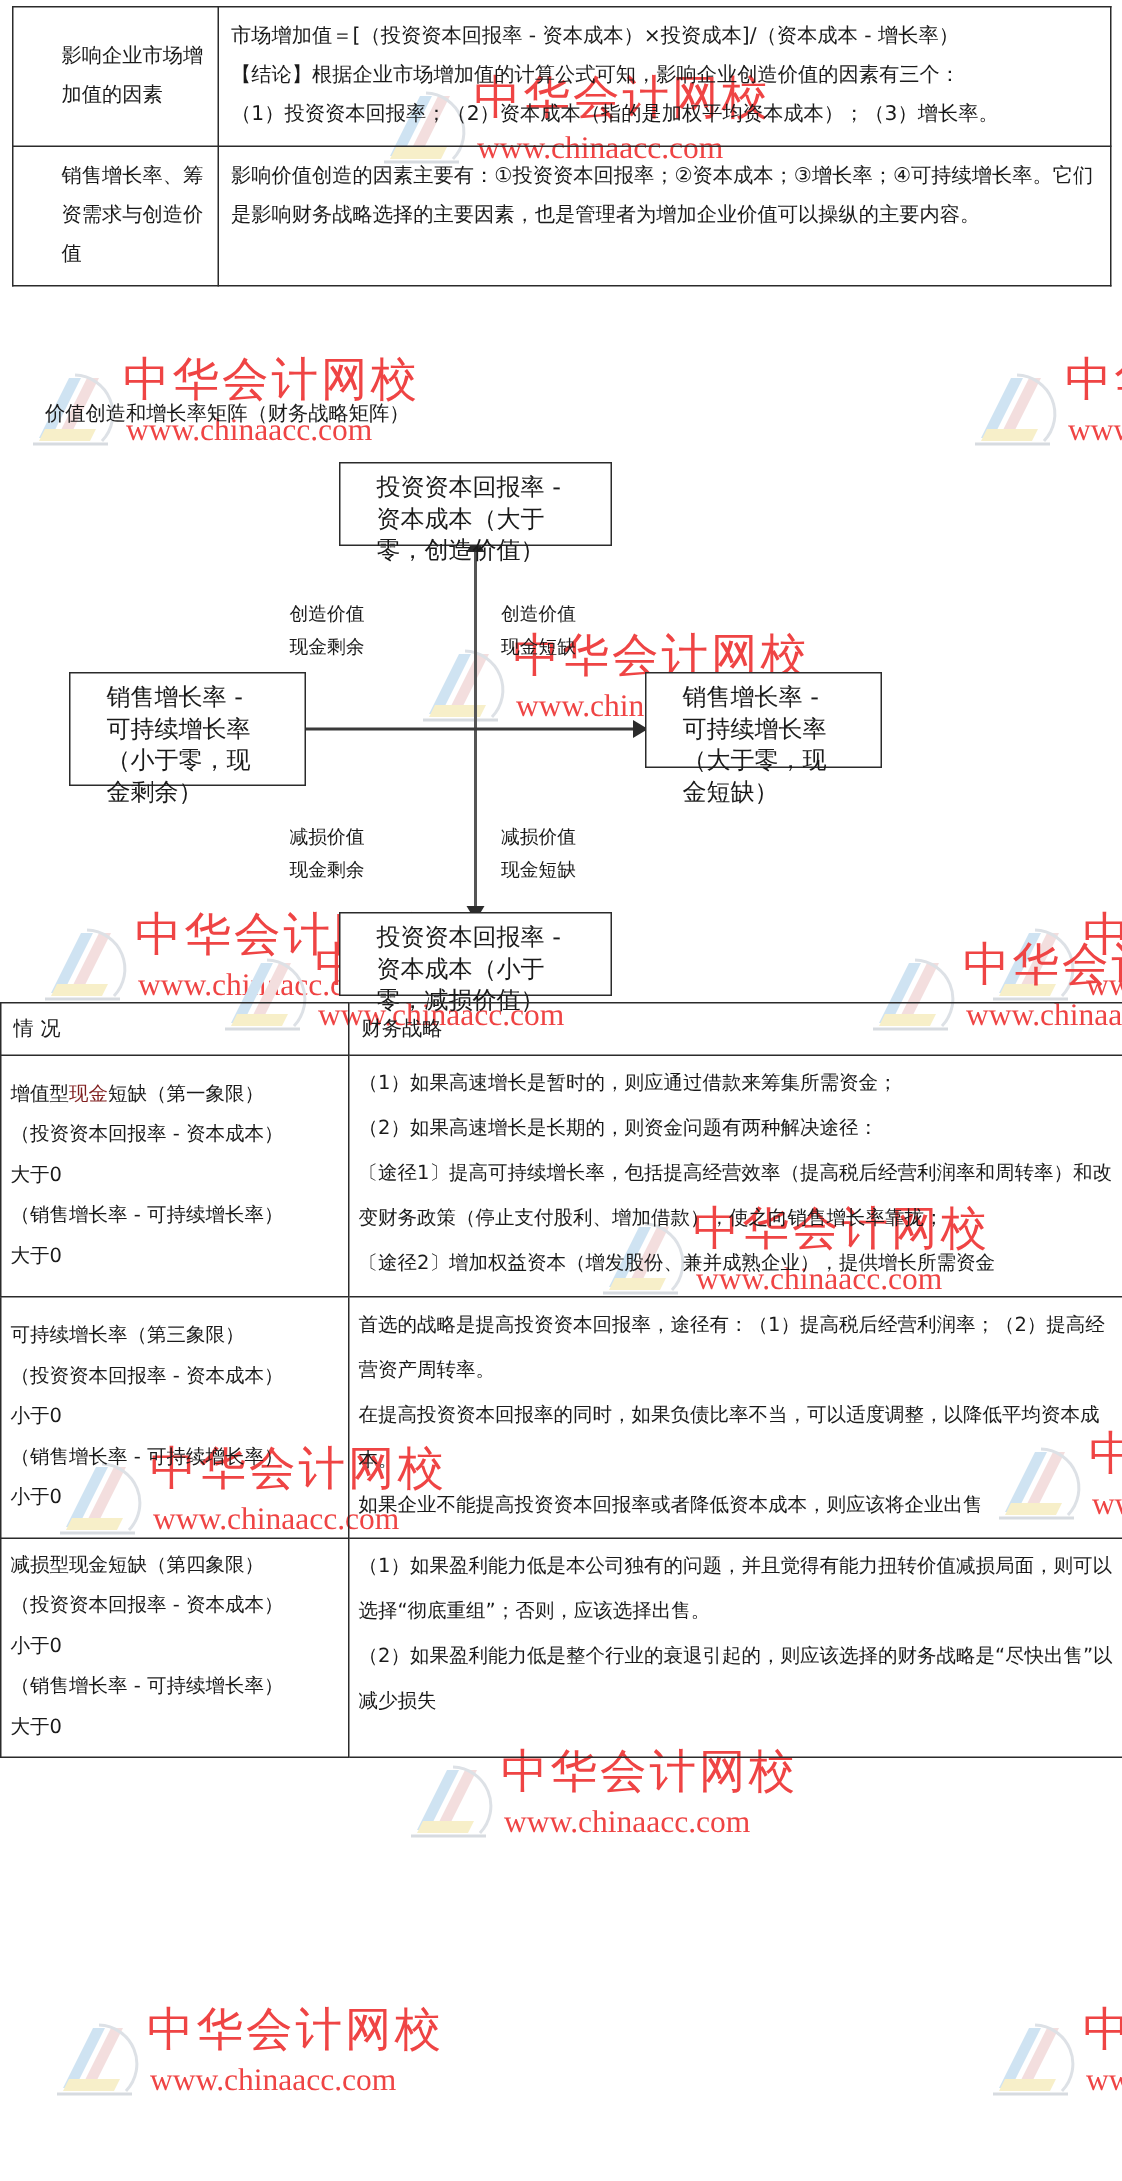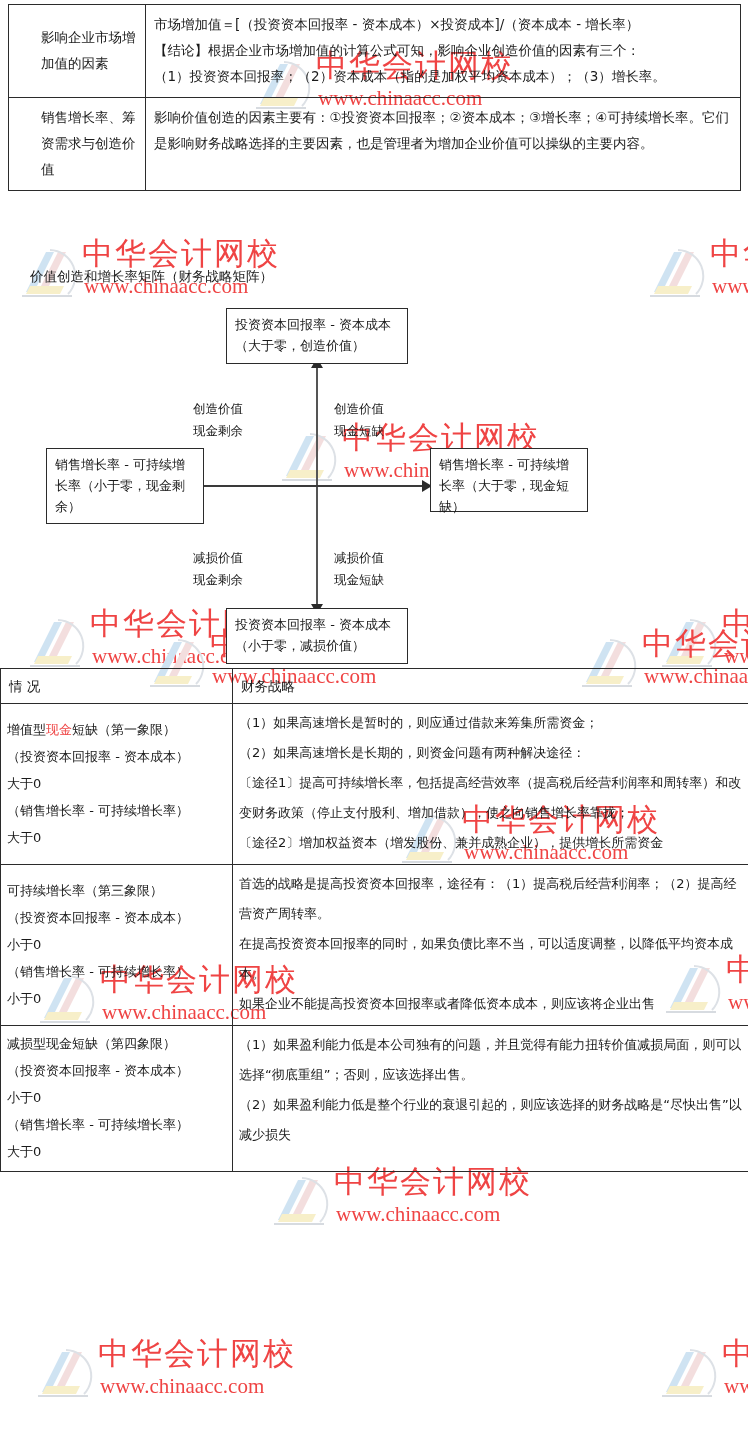--- a/index.html
+++ b/index.html
@@ -81,21 +81,21 @@
     text-align: left;
     background: transparent;
   }
   .doc-table .cell-mid {
     vertical-align: middle;
     padding-left: 32px;
   }
   .doc-table p {
     margin: 0;
   }
-  .hl-blue { color: #ef4444; text-align: center; }
+  .hl-blue { color: #7f1d1d; text-align: center; }
 
   
   #table-top { left: 8px; top: 4px; width: 732px; }
   #table-top col.c1 { width: 137px; }
   #table-top col.c2 { width: 595px; }
 
   
   .matrix {
     position: absolute;
     left: 0px;
@@ -109,23 +109,23 @@
     left: 30px;
     top: 14px;
     font-size: 13.5px;
     line-height: 20px;
     white-space: nowrap;
   }
   .mbox {
     position: absolute;
     border: 1px solid #2b2b2b;
     box-sizing: border-box;
-    font-size: 13px;
+    font-size: 16px;
     line-height: 21px;
-    padding: 5px 8px;
+    padding: 5px 24px;
     background: #ffffff;
   }
   #mbox-top    { left: 226px; top: 56px;  width: 182px; height: 56px; }
   #mbox-bottom { left: 226px; top: 356px; width: 182px; height: 56px; }
   #mbox-left   { left: 24px;  top: 196px; width: 158px; height: 76px; margin-left: 22px; }
   #mbox-right  { left: 430px; top: 196px; width: 158px; height: 64px; }
 
   .axis-v {
     position: absolute;
     left: 316px;

